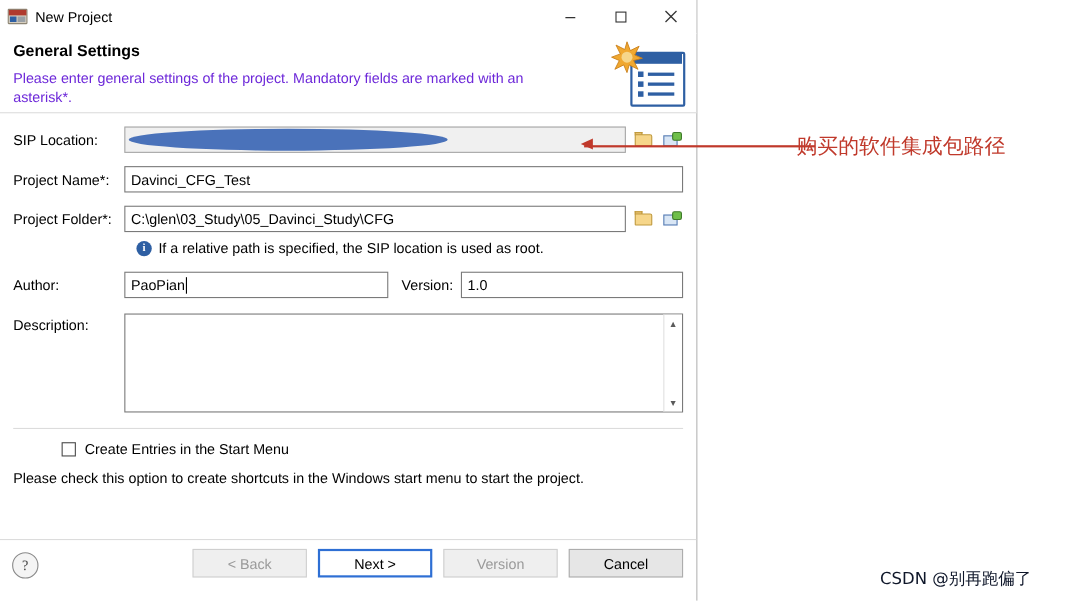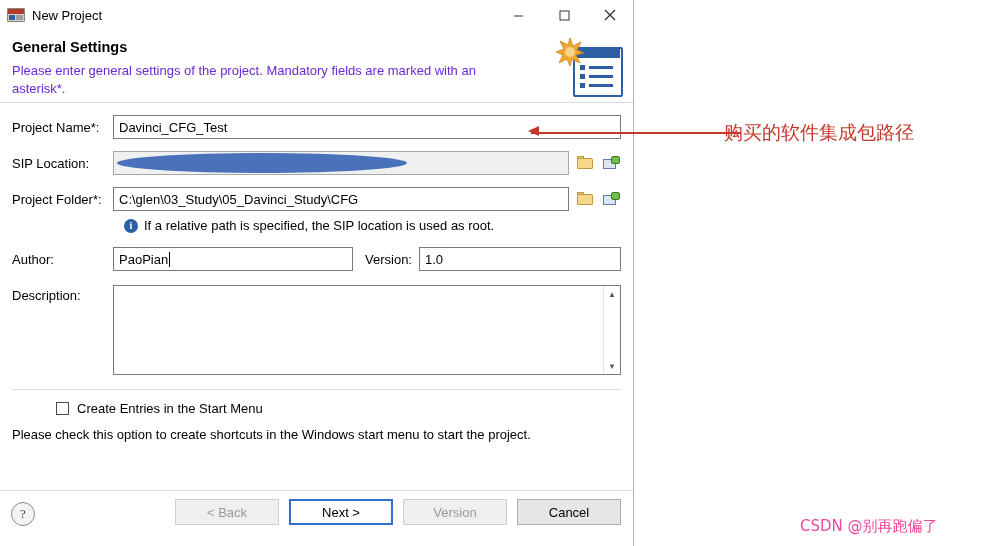--- a/index.html
+++ b/index.html
@@ -443,21 +443,21 @@
     border-top: 5px solid transparent;
     border-bottom: 5px solid transparent;
     border-right: 11px solid #c0392b;
   }
 
   .watermark {
     position: absolute;
     left: 800px;
     top: 517px;
     font-size: 15px;
-    color: #ec4899;
+    color: #0f172a;
     font-family: "DejaVu Sans", sans-serif;
     white-space: nowrap;
   }
 </style>
 </head>
 <body>
 
 <div id="dialog">
 
   <div class="titlebar">
@@ -504,47 +504,47 @@
       <svg class="wiz-star" viewBox="0 0 30 30">
         <path d="M15 1 L18 9 L26 5 L22 13 L29 16 L21 18 L25 26 L17 22 L15 29 L12 22 L4 26 L8 18 L1 15 L9 12 L5 4 L13 8 Z" fill="#f0a830" stroke="#c9801a" stroke-width="0.8"></path>
         <circle cx="15" cy="15" r="5" fill="#f6d68a"></circle>
       </svg>
     </div>
   </div>
 
   <div class="form">
 
     <div class="row">
-      <div class="lbl">Project Name*:</div>
-      <div class="field">
-        <span>Davinci_CFG_Test</span>
-      </div>
-    </div>
-
-    <div class="row">
       <div class="lbl">SIP Location:</div>
       <div class="field readonly">
         <div class="redaction"></div>
         <span></span>
       </div>
       <button class="btn-icon">
         <span class="folder-ic">
             <span class="f-tab"></span>
             <span class="f-back"></span>
           </span>
       </button>
       <button class="btn-icon">
         <span class="var-ic">
             <span class="v-box"></span>
             <span class="v-grn"></span>
           </span>
       </button>
     </div>
 
     <div class="row">
+      <div class="lbl">Project Name*:</div>
+      <div class="field">
+        <span>Davinci_CFG_Test</span>
+      </div>
+    </div>
+
+    <div class="row">
       <div class="lbl">Project Folder*:</div>
       <div class="field">
         <span>C:\glen\03_Study\05_Davinci_Study\CFG</span>
       </div>
       <button class="btn-icon">
         <span class="folder-ic">
             <span class="f-tab"></span>
             <span class="f-back"></span>
           </span>
       </button>

